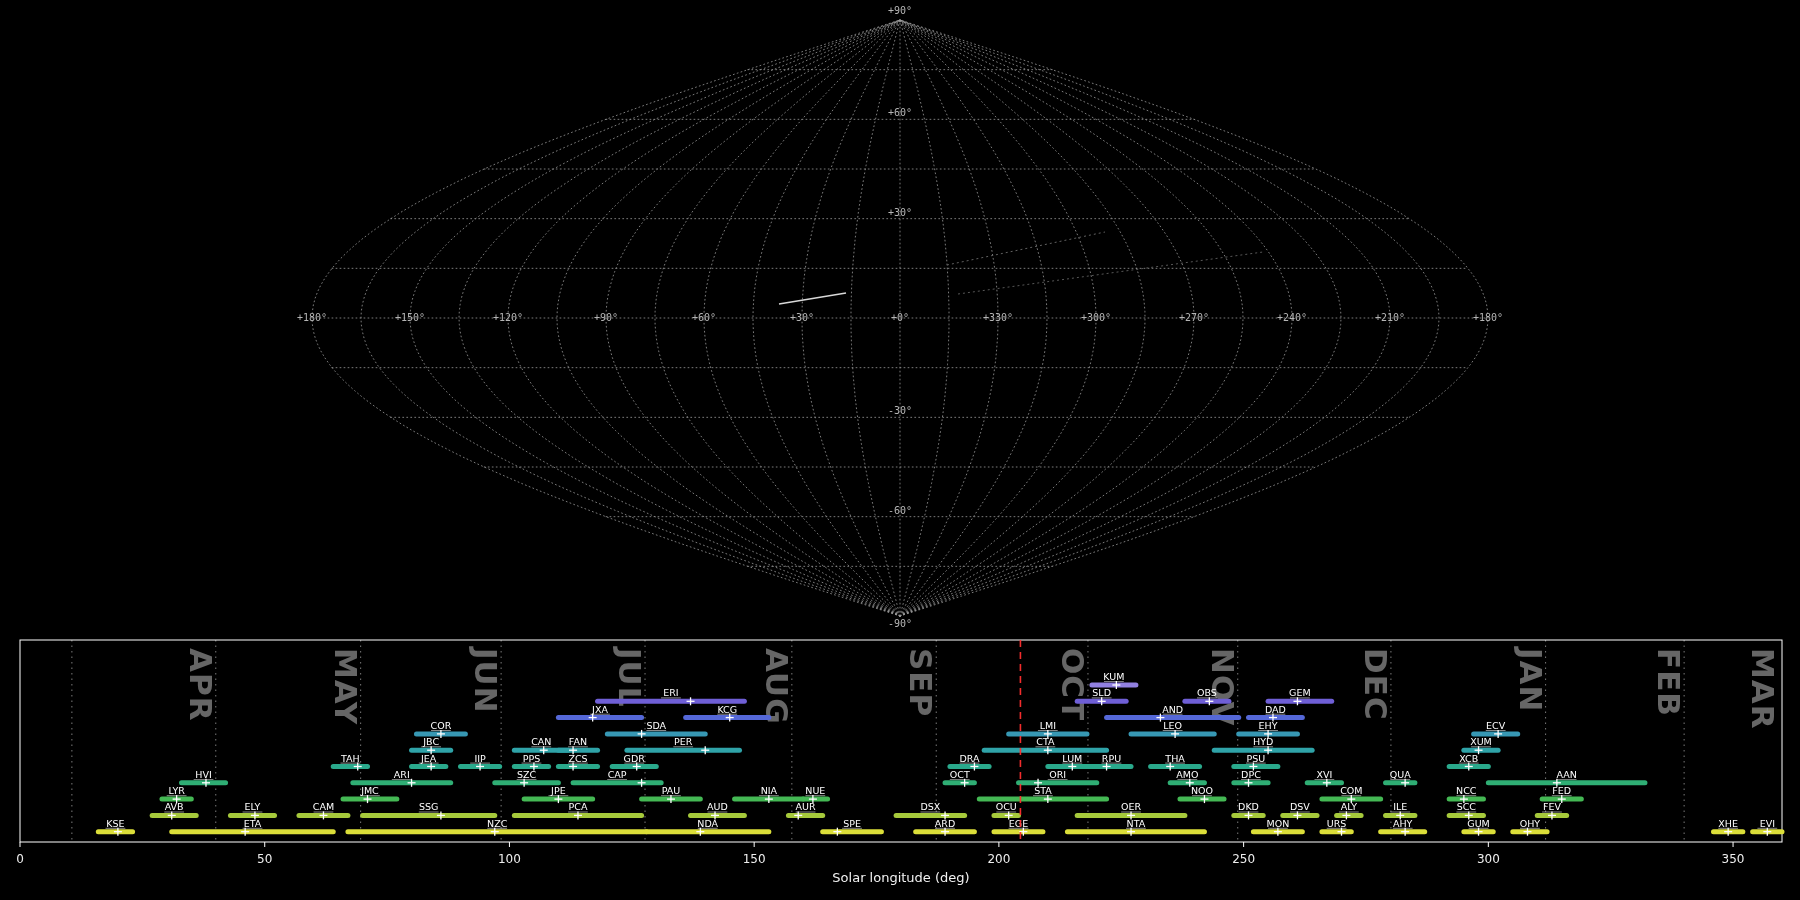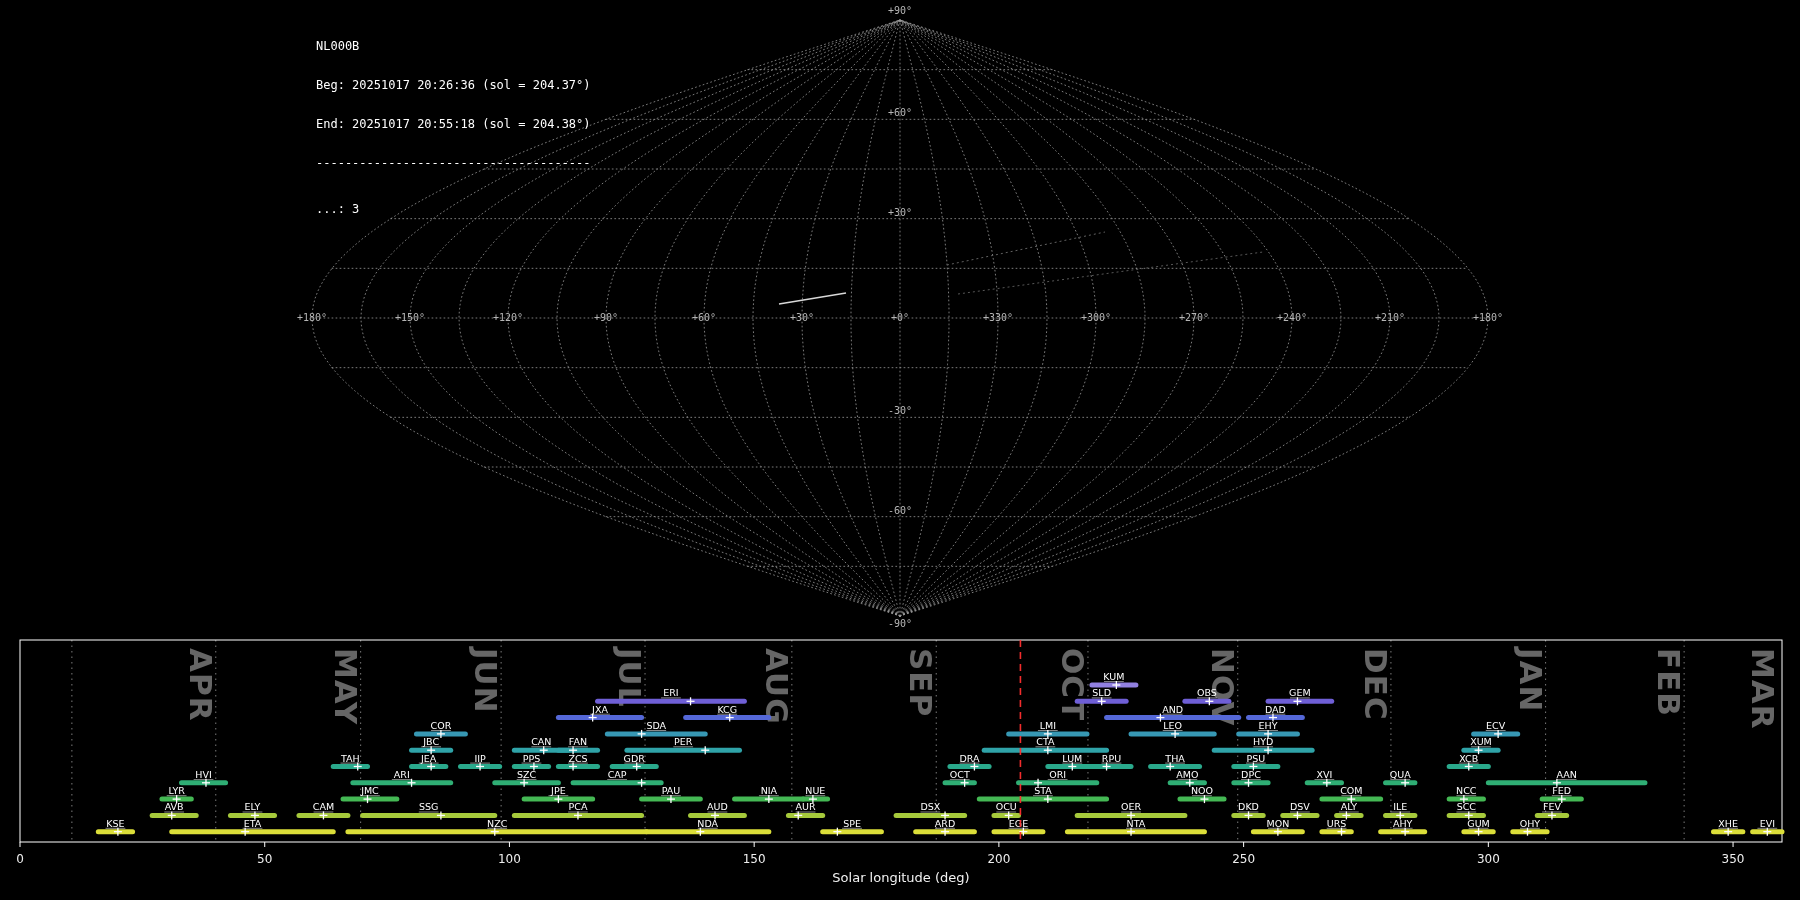--- a/index.html
+++ b/index.html
@@ -70,27 +70,20 @@
       <text x="900" y="116.33333333333334" font-size="10" fill="#b5b5b5" text-anchor="middle" font-family="&quot;DejaVu Sans Mono&quot;, monospace">+60°</text>
       <text x="900" y="215.66666666666669" font-size="10" fill="#b5b5b5" text-anchor="middle" font-family="&quot;DejaVu Sans Mono&quot;, monospace">+30°</text>
       <text x="900" y="414.3333333333333" font-size="10" fill="#b5b5b5" text-anchor="middle" font-family="&quot;DejaVu Sans Mono&quot;, monospace">-30°</text>
       <text x="900" y="513.6666666666666" font-size="10" fill="#b5b5b5" text-anchor="middle" font-family="&quot;DejaVu Sans Mono&quot;, monospace">-60°</text>
       <text x="900" y="627" font-size="10" fill="#b5b5b5" text-anchor="middle" font-family="&quot;DejaVu Sans Mono&quot;, monospace">-90°</text>
       <line x1="779" y1="304" x2="846" y2="293" stroke="#d8d8d8" stroke-width="1.6" stroke-dasharray="none"></line>
       <line x1="947" y1="265" x2="1105" y2="232" stroke="#616161" stroke-width="1" stroke-dasharray="2 3"></line>
       <line x1="958" y1="294" x2="1263" y2="252" stroke="#585858" stroke-width="1" stroke-dasharray="2 3"></line>
     </svg>
 
-  <div id="header">
-    <div>NL000B</div>
-    <div>Beg: 20251017 20:26:36 (sol = 204.37°)</div>
-    <div>End: 20251017 20:55:18 (sol = 204.38°)</div>
-    <div>--------------------------------------</div>
-    <div class="gap">...: 3</div>
-  </div>
 
   <svg id="chart" width="1800" height="268">
       <line x1="71.88111111111111" y1="8" x2="71.88111111111111" y2="210" stroke="#7a7a7a" stroke-width="1" stroke-dasharray="1.5 4"></line>
       <text x="0" y="0" font-size="31" fill="#666666" text-anchor="start" font-family="&quot;DejaVu Sans&quot;, sans-serif" transform="translate(189.8 16) rotate(90)" font-weight="bold" letter-spacing="1px">APR</text>
       <line x1="215.7777777777778" y1="8" x2="215.7777777777778" y2="210" stroke="#7a7a7a" stroke-width="1" stroke-dasharray="1.5 4"></line>
       <text x="0" y="0" font-size="31" fill="#666666" text-anchor="start" font-family="&quot;DejaVu Sans&quot;, sans-serif" transform="translate(334.7 16) rotate(90)" font-weight="bold" letter-spacing="1px">MAY</text>
       <line x1="360.6533333333333" y1="8" x2="360.6533333333333" y2="210" stroke="#7a7a7a" stroke-width="1" stroke-dasharray="1.5 4"></line>
       <text x="0" y="0" font-size="31" fill="#666666" text-anchor="start" font-family="&quot;DejaVu Sans&quot;, sans-serif" transform="translate(475.1 16) rotate(90)" font-weight="bold" letter-spacing="1px">JUN</text>
       <line x1="501.1238888888889" y1="8" x2="501.1238888888889" y2="210" stroke="#7a7a7a" stroke-width="1" stroke-dasharray="1.5 4"></line>
       <text x="0" y="0" font-size="31" fill="#666666" text-anchor="start" font-family="&quot;DejaVu Sans&quot;, sans-serif" transform="translate(619.0 16) rotate(90)" font-weight="bold" letter-spacing="1px">JUL</text>

